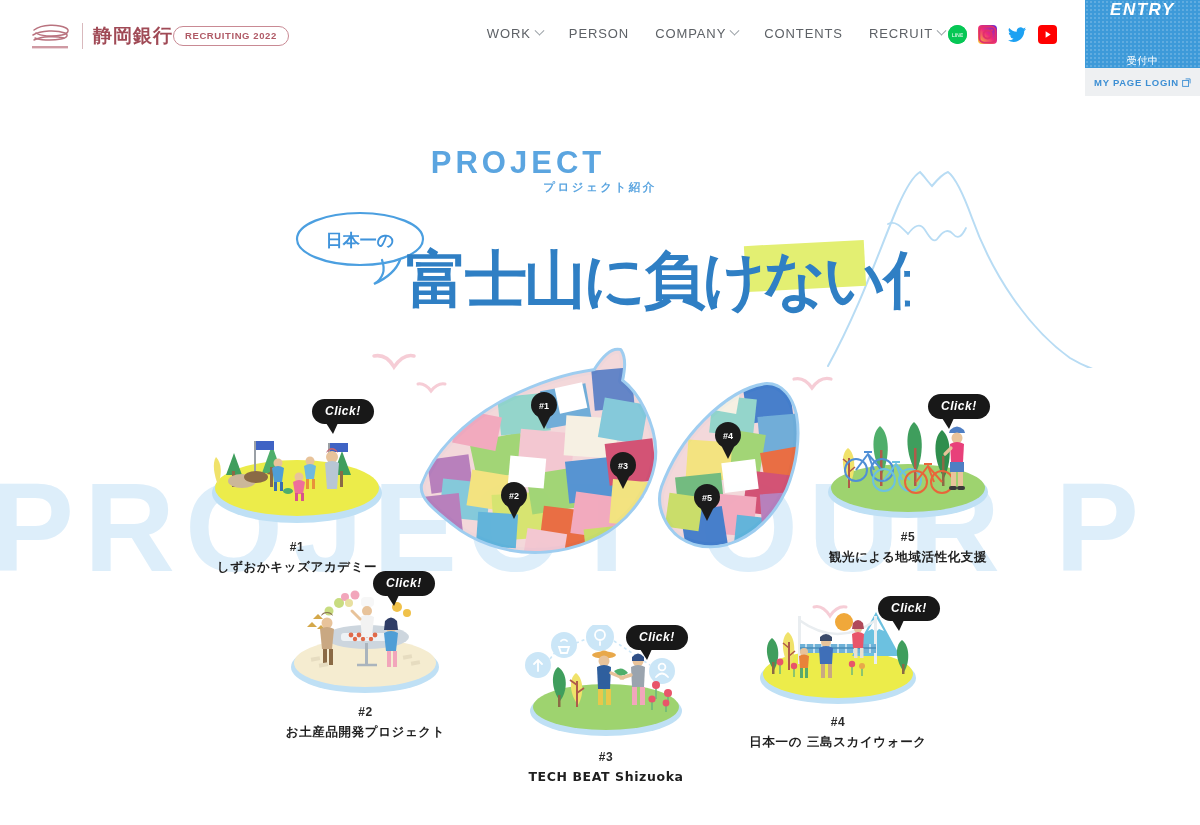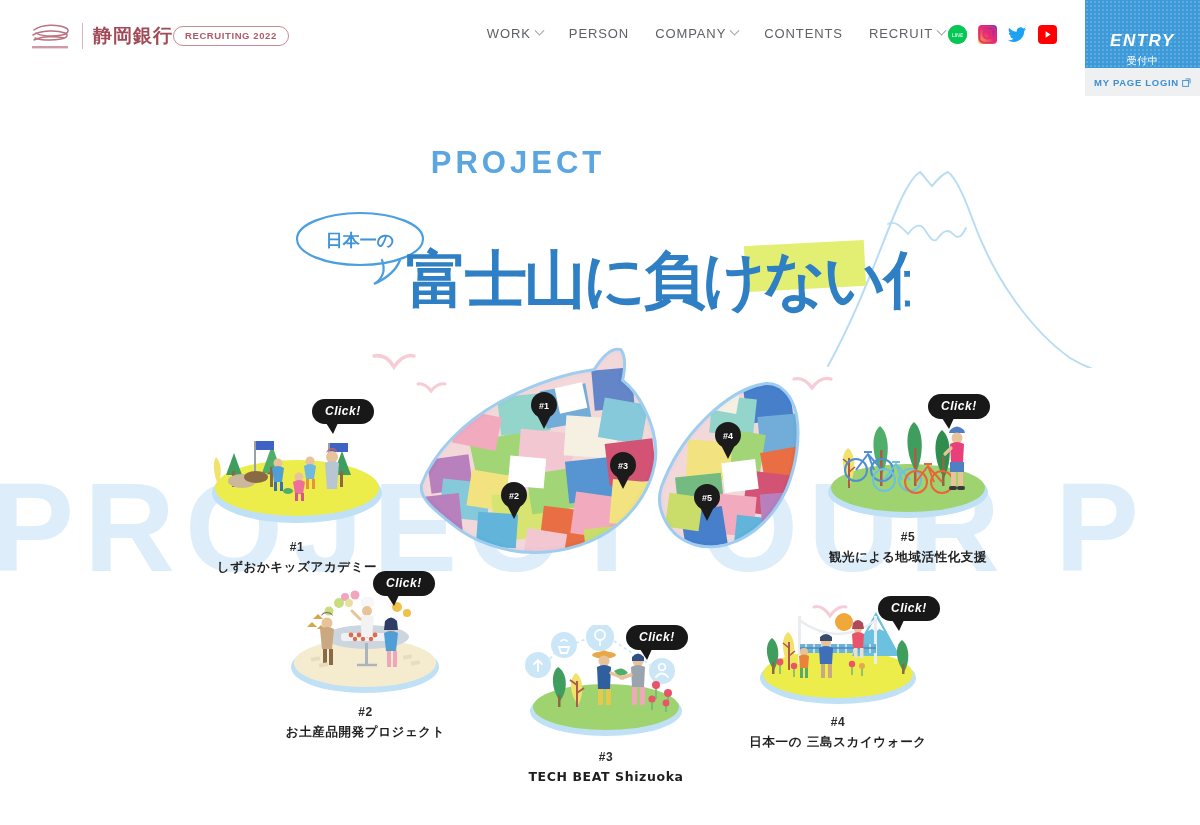--- a/index.html
+++ b/index.html
@@ -31,21 +31,21 @@
   .socials { position: absolute; right: 143px; top: 25px; display: flex; gap: 11px; align-items: center; }
   .soc { width: 19px; height: 19px; border-radius: 4px; display: flex; align-items: center;
          justify-content: center; cursor: pointer; }
   .soc-line { background: #06c755; border-radius: 50%; }
   .soc-ig { background: linear-gradient(45deg,#f9ce34,#ee2a7b,#6228d7); }
   .soc-tw { background: transparent; }
   .soc-yt { background: #ff0000; border-radius: 4px; }
   .entry-box { position: absolute; right: 0; top: 0; width: 115px; }
   .entry-btn {
     height: 68px; background: #3d9ad9; color: #fff; display: flex; flex-direction: column;
-    align-items: center; justify-content: flex-end; cursor: pointer;
+    align-items: center; justify-content: space-between; cursor: pointer;
     background-image: radial-gradient(rgba(255,255,255,.18) 1px, transparent 1px);
     background-size: 4px 4px;
   }
   .entry-main { font-size: 17px; font-style: italic; font-weight: 700; letter-spacing: 1.5px; }
   .entry-sub { font-size: 10px; margin-top: 3px; letter-spacing: .5px; }
   .mypage {
     height: 28px; background: #eef0f2; color: #3d8fd4; font-size: 9.5px; letter-spacing: .7px;
     display: flex; align-items: center; justify-content: center; gap: 3px; cursor: pointer; font-weight: 700;
   }
 
@@ -180,20 +180,21 @@
         <span>MY PAGE LOGIN</span>
         <svg width="9" height="9" viewBox="0 0 10 10">
           <rect x="0.7" y="2.7" width="6.6" height="6.6" fill="none" stroke="#3d8fd4" stroke-width="1"></rect>
           <path d="M4 1h5v5" fill="none" stroke="#3d8fd4" stroke-width="1"></path>
         </svg>
       </div>
     </div>
   </div>
 
   <div class="title-en">PROJECT</div>
+  <div class="title-ja">プロジェクト紹介</div>
 
   <div class="hero">
     <svg viewBox="0 0 620 135" width="620" height="135">
 
       <rect x="455" y="38" width="120" height="46" fill="#e3ef72" transform="rotate(-3 515 61)"></rect>
 
       <g>
         <ellipse cx="70" cy="34" rx="63" ry="26" fill="none" stroke="#4b9fe0" stroke-width="2.2"></ellipse>
         <path d="M92 55 C96 66 92 74 84 79 C95 74 106 66 110 55" fill="none" stroke="#4b9fe0" stroke-width="2.2" stroke-linecap="round"></path>
         <text x="70" y="41" text-anchor="middle" font-size="17" fill="#3f93db" font-weight="700" font-family="DejaVu Sans">日本一の</text>

